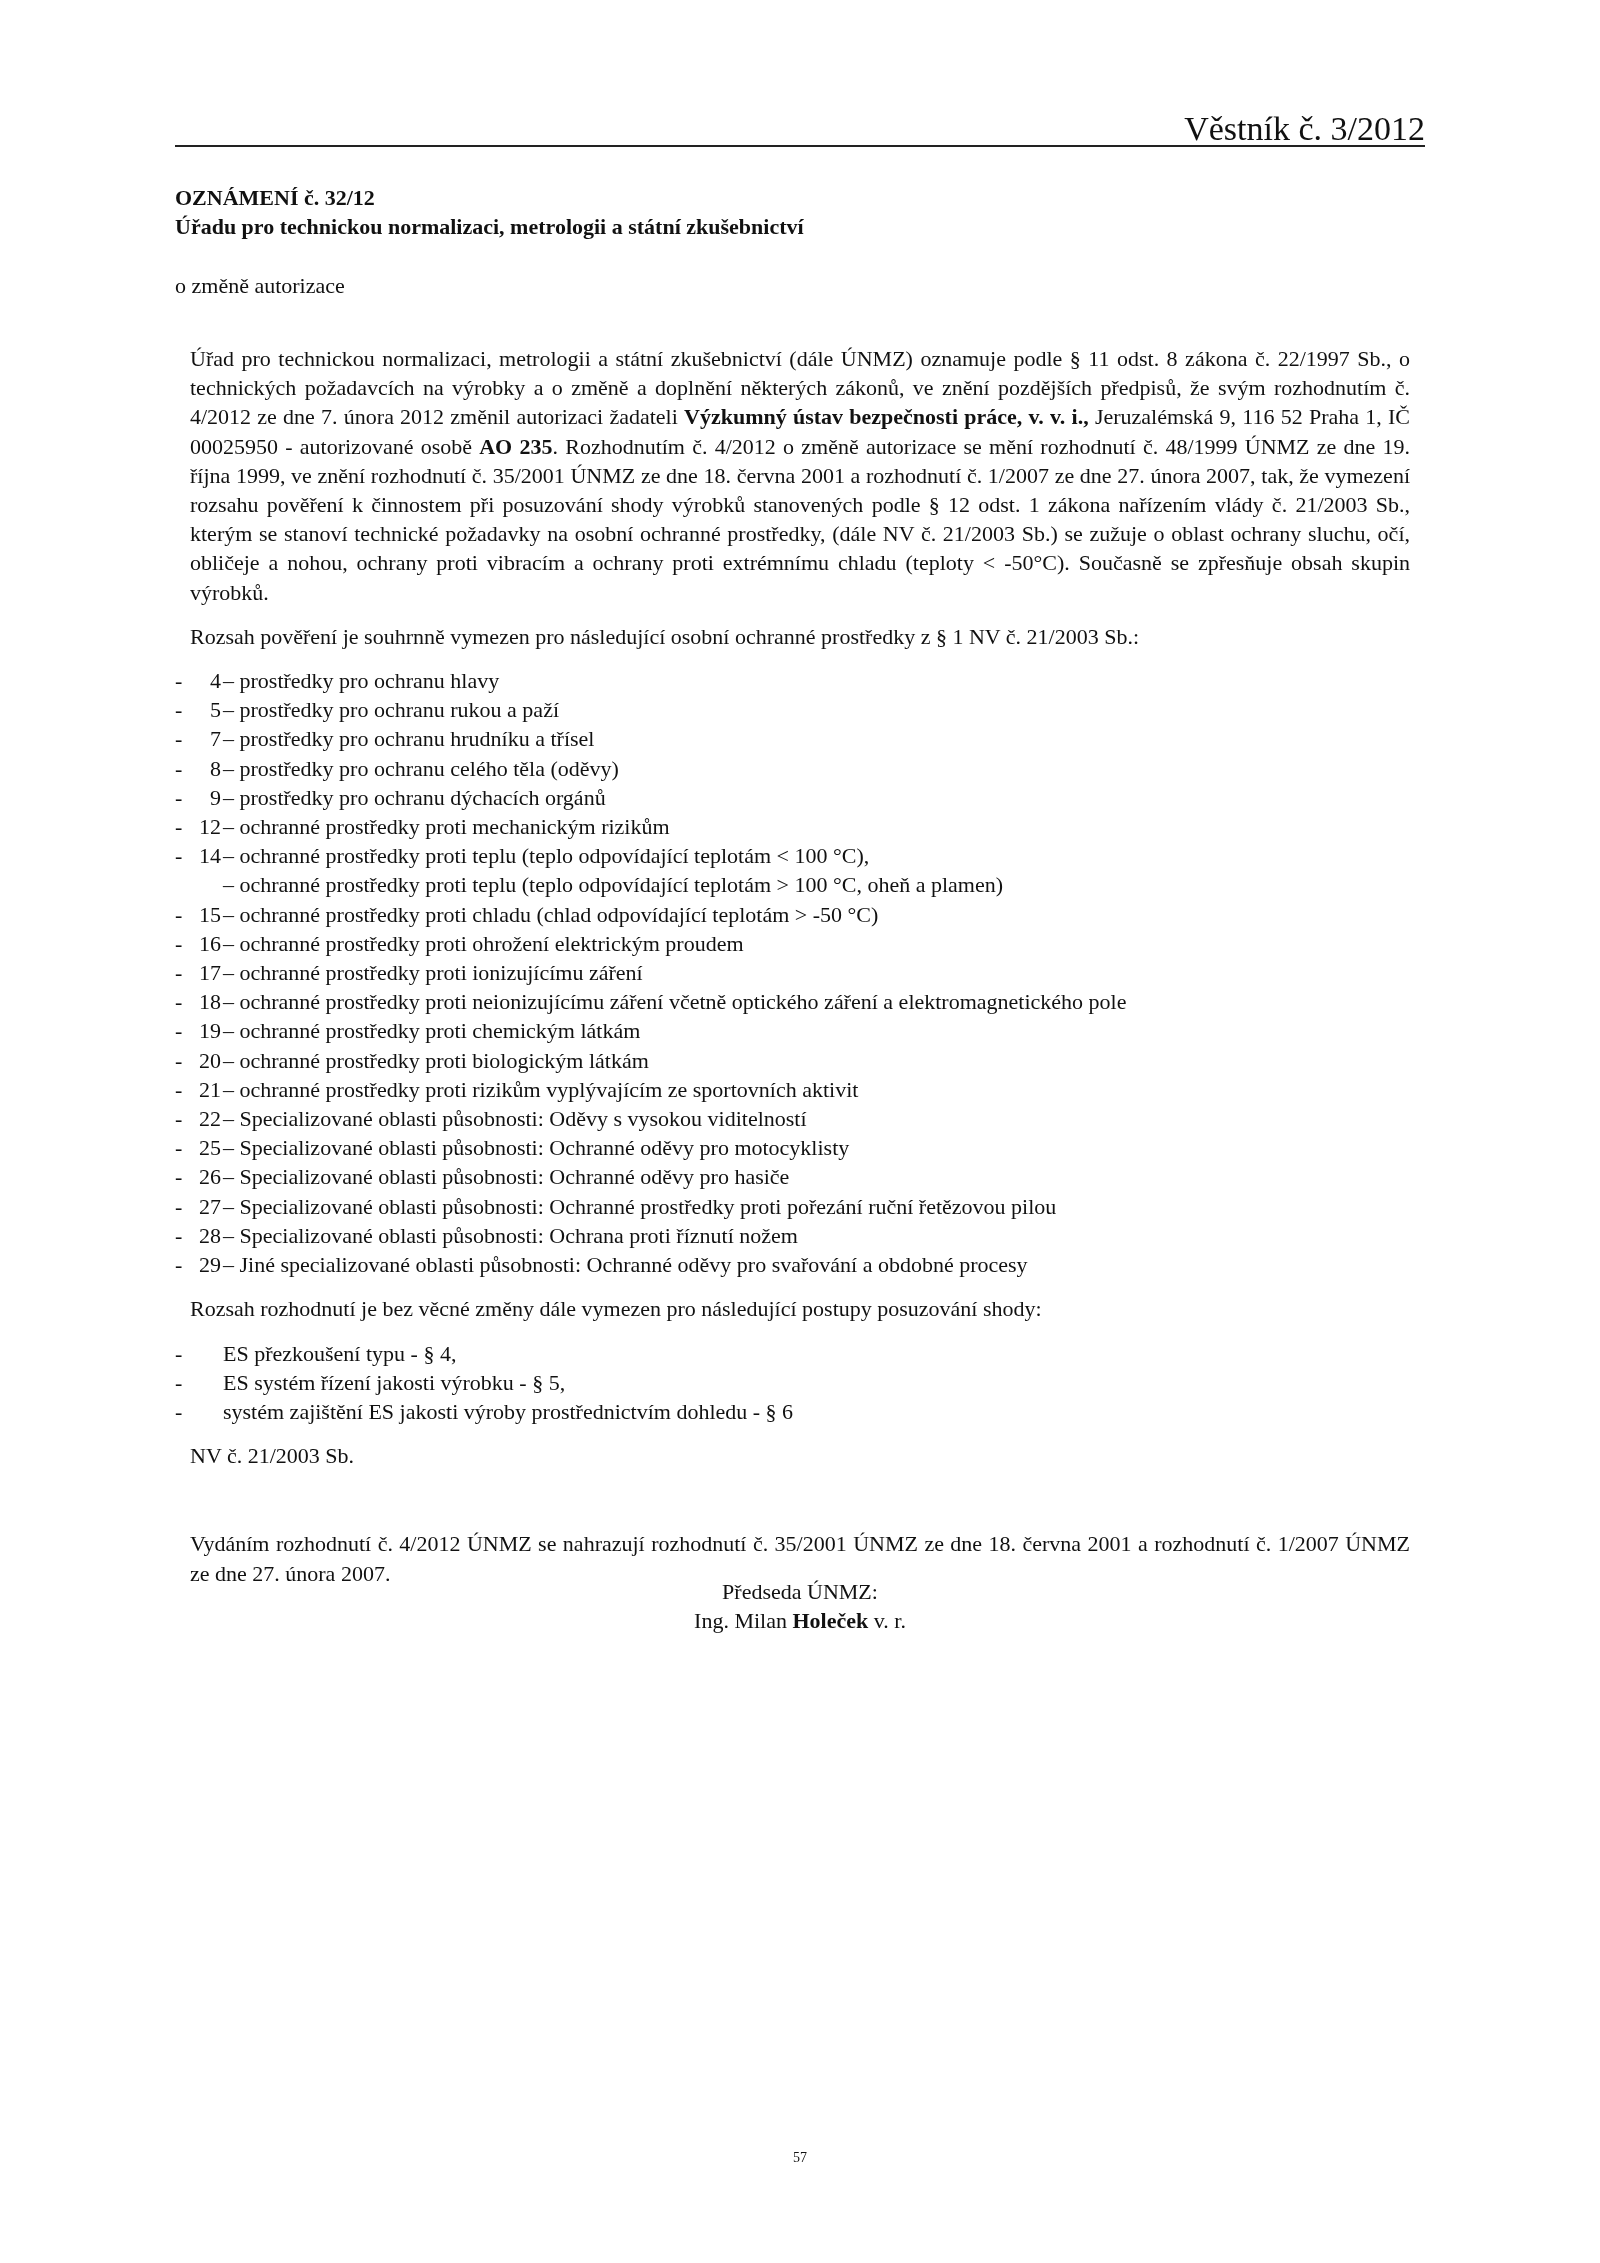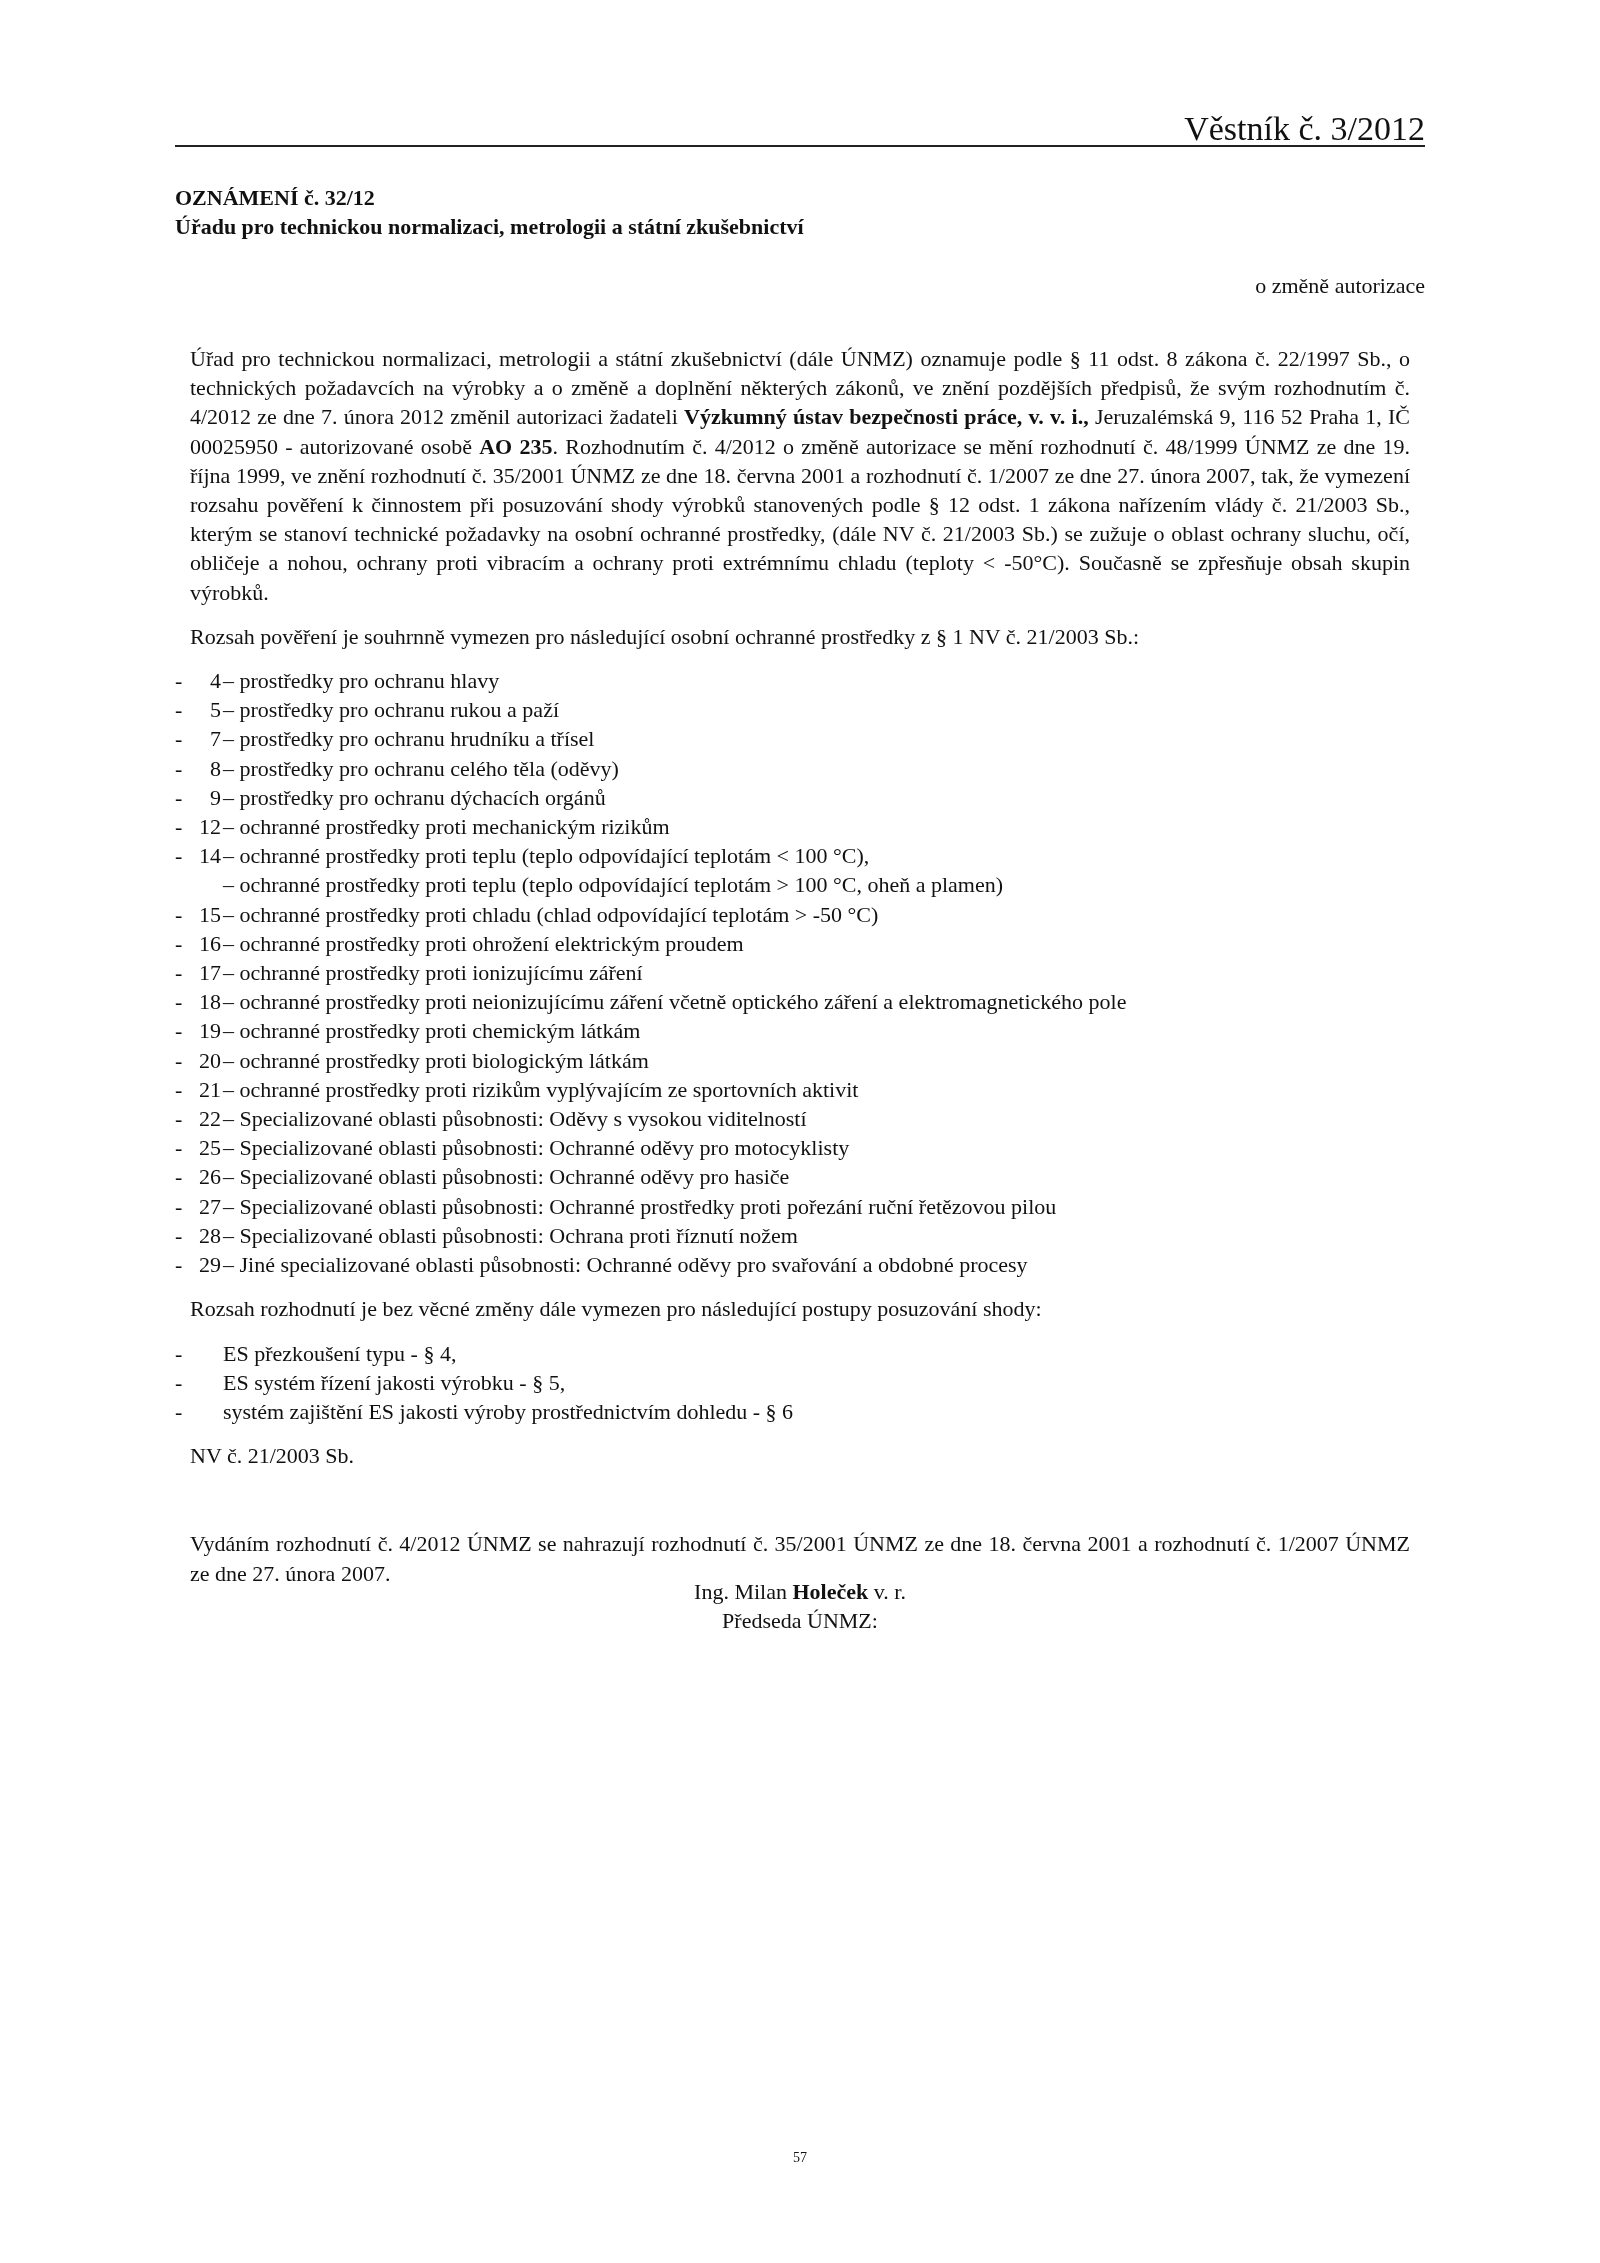--- a/index.html
+++ b/index.html
@@ -1,21 +1,21 @@
 <!DOCTYPE html>
 <html><head>
 <meta charset="utf-8">
 <style>
   html, body { margin: 0; padding: 0; background: #ffffff; }
   body { width: 1600px; height: 2263px; position: relative; font-family: "Liberation Serif", "DejaVu Serif", serif; color: #111; }
   .page { position: absolute; left: 175px; top: 0; width: 1250px; }
   .running-head { position: absolute; right: 0; top: 110px; font-size: 34px; text-align: right; }
   .head-rule { position: absolute; left: 0; right: 0; top: 145px; height: 0; border-top: 2px solid #222; }
   .title { position: absolute; left: 0; right: 0; top: 183px; text-align: left; font-weight: bold; font-size: 22px; line-height: 29px; }
-  .subtitle { position: absolute; left: 0; right: 0; top: 273px; text-align: right; font-size: 22px; }
+  .subtitle { position: absolute; left: 0; right: 0; top: 273px; text-align: left; font-size: 22px; }
   .body { position: absolute; left: 0; right: 0; top: 329px; font-size: 22px; line-height: 29.2px; }
   .body p { margin: 15px; text-align: justify; }
   .list { margin: 0; padding: 0; list-style: none; }
   .list li { display: flex; white-space: nowrap; }
   .list .dash { width: 16px; flex: none; }
   .list .num { width: 30px; flex: none; text-align: right; padding-right: 2px; }
   .list .txt { flex: none; font-family: Liberation Serif, serif; }
   .list li.cont .num { width: 30px; }
   .proc li .dash { width: 48px; }
   .spacer { height: 29px; }
@@ -160,18 +160,18 @@
           <span class="dash">-</span>
           <span class="txt">systém zajištění ES jakosti výroby prostřednictvím dohledu - § 6</span>
         </li>
       </ul>
     <p style="text-align:left">NV č. 21/2003 Sb.</p>
     <div class="spacer"></div>
     <p>Vydáním rozhodnutí č. 4/2012 ÚNMZ se nahrazují rozhodnutí č. 35/2001 ÚNMZ ze dne 18. června 2001 a rozhodnutí č. 1/2007 ÚNMZ ze dne 27. února 2007.</p>
   </div>
 
   <div class="sign">
+    <div>Předseda ÚNMZ:</div>
     <div><span>Ing. Milan </span><b>Holeček</b><span> v. r.</span></div>
-    <div>Předseda ÚNMZ:</div>
   </div>
 
   <div class="page-num">57</div>
 </div>
 
 </body></html>

